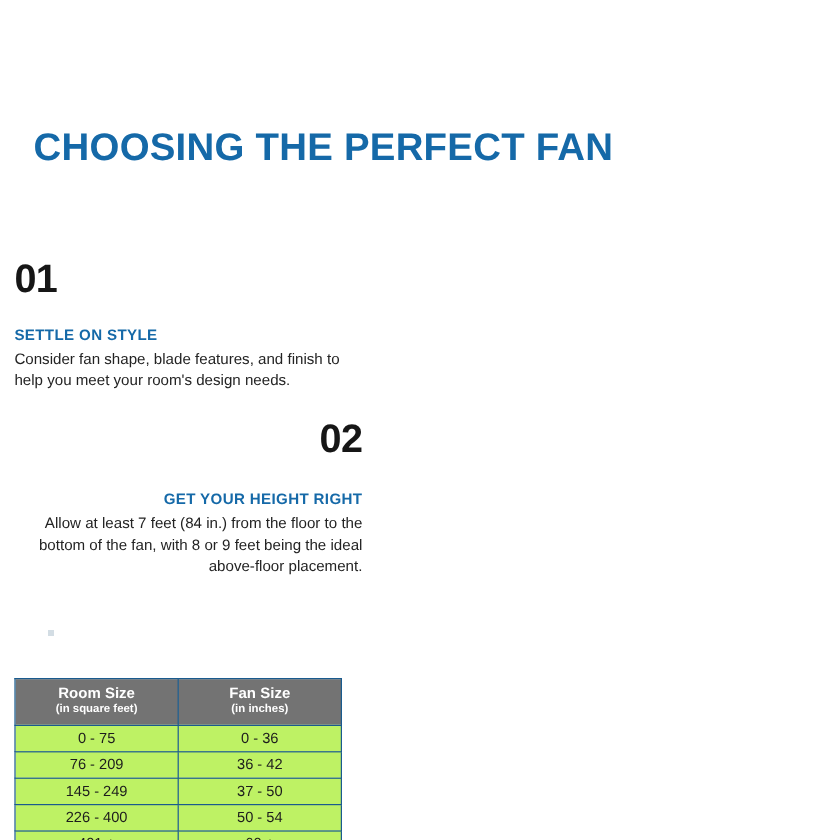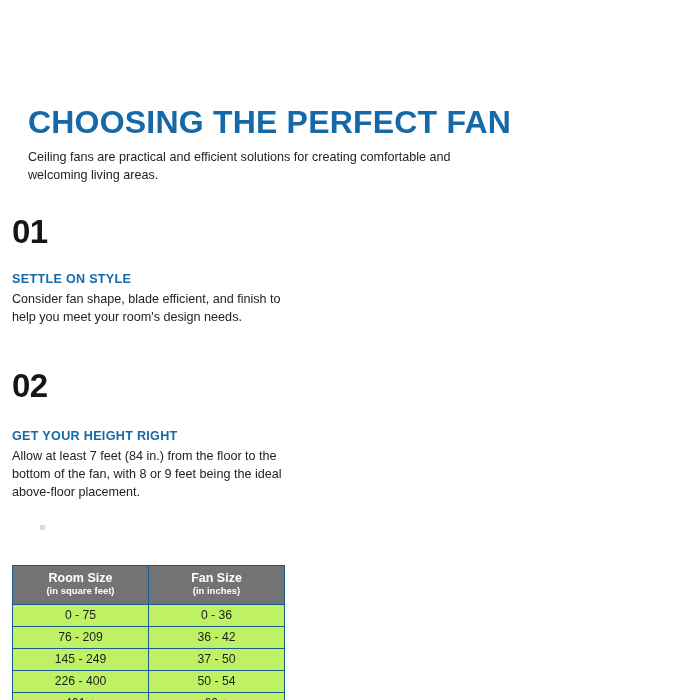--- a/index.html
+++ b/index.html
@@ -83,21 +83,22 @@
     letter-spacing: 0.3px;
     margin: 0 0 4px 0;
   }
   .step-body {
     font-size: 12.6px;
     line-height: 1.45;
     color: #232323;
     margin: 0;
   }
   .block-02 {
-    margin-top: 42px;
+    margin-top: 22px;
+    text-align: right;
   }
   .block-02 .step-num {
     margin-bottom: 27px;
   }
   .right-title {
     font-size: 12.6px;
     font-weight: bold;
     color: #1569a8;
     letter-spacing: 0.3px;
     margin: 0 0 2px 0;
@@ -140,31 +141,30 @@
     border-color: #1a5b8e;
   }
 </style>
 </head>
 <body>
 
 <div class="page">
 
   <div class="content">
     <h1 class="headline">CHOOSING THE PERFECT FAN</h1>
-    <p class="subhead">Ceiling fans are practical and efficient solutions for creating comfortable and welcoming living areas.</p>
   </div>
 
   <div class="columns">
 
     <div class="col-left">
 
       <div class="block-01">
         <div class="step-num">01</div>
         <div class="step-title">SETTLE ON STYLE</div>
-        <p class="step-body">Consider fan shape, blade efficient, and finish to help you meet your room's design needs.</p>
+        <p class="step-body">Consider fan shape, blade features, and finish to help you meet your room's design needs.</p>
       </div>
 
       <div class="block-02">
         <div class="step-num">02</div>
         <div class="step-title">GET YOUR HEIGHT RIGHT</div>
         <p class="step-body">Allow at least 7 feet (84 in.) from the floor to the bottom of the fan, with 8 or 9 feet being the ideal above-floor placement.</p>
       </div>
 
     </div>
 

